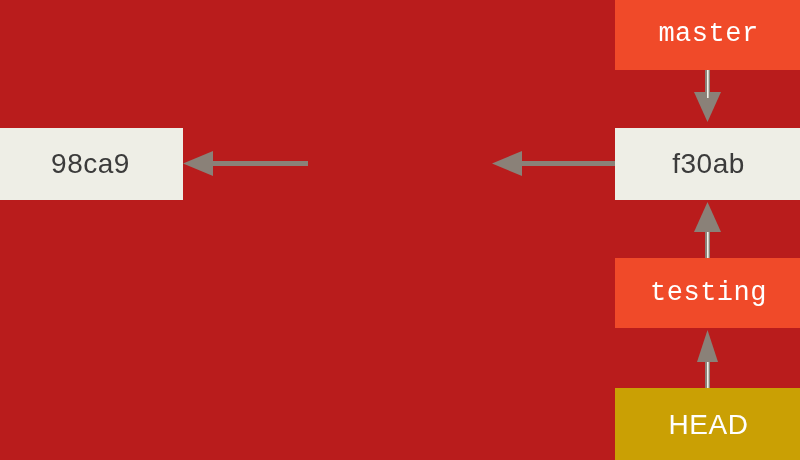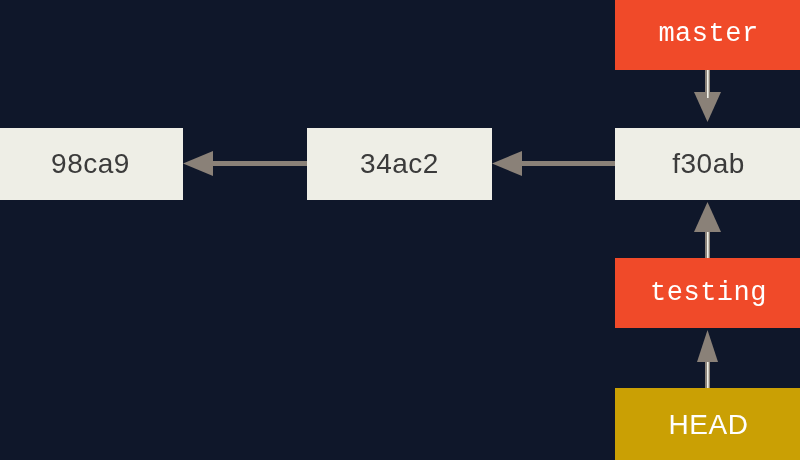--- a/index.html
+++ b/index.html
@@ -10,21 +10,21 @@
     width: 800px;
     height: 460px;
     background: #4d6b72;
     font-family: "Liberation Sans", sans-serif;
     overflow: hidden;
   }
   #canvas {
     position: relative;
     width: 800px;
     height: 460px;
-    background: #0f172a;
+    background: #b91c1c;
   }
   .node {
     position: absolute;
     display: flex;
     align-items: center;
     justify-content: center;
     box-sizing: border-box;
     letter-spacing: 0.5px;
   }
   .commit {
@@ -100,23 +100,20 @@
   </svg>
 
   <div class="node branch" id="node-master">
     <span>master</span>
   </div>
 
   <div class="node commit" id="node-98ca9">
     <span>98ca9</span>
   </div>
 
-  <div class="node commit" id="node-34ac2">
-    <span>34ac2</span>
-  </div>
 
   <div class="node commit" id="node-f30ab">
     <span>f30ab</span>
   </div>
 
   <div class="node branch" id="node-testing">
     <span>testing</span>
   </div>
 
   <div class="node head" id="node-head">

